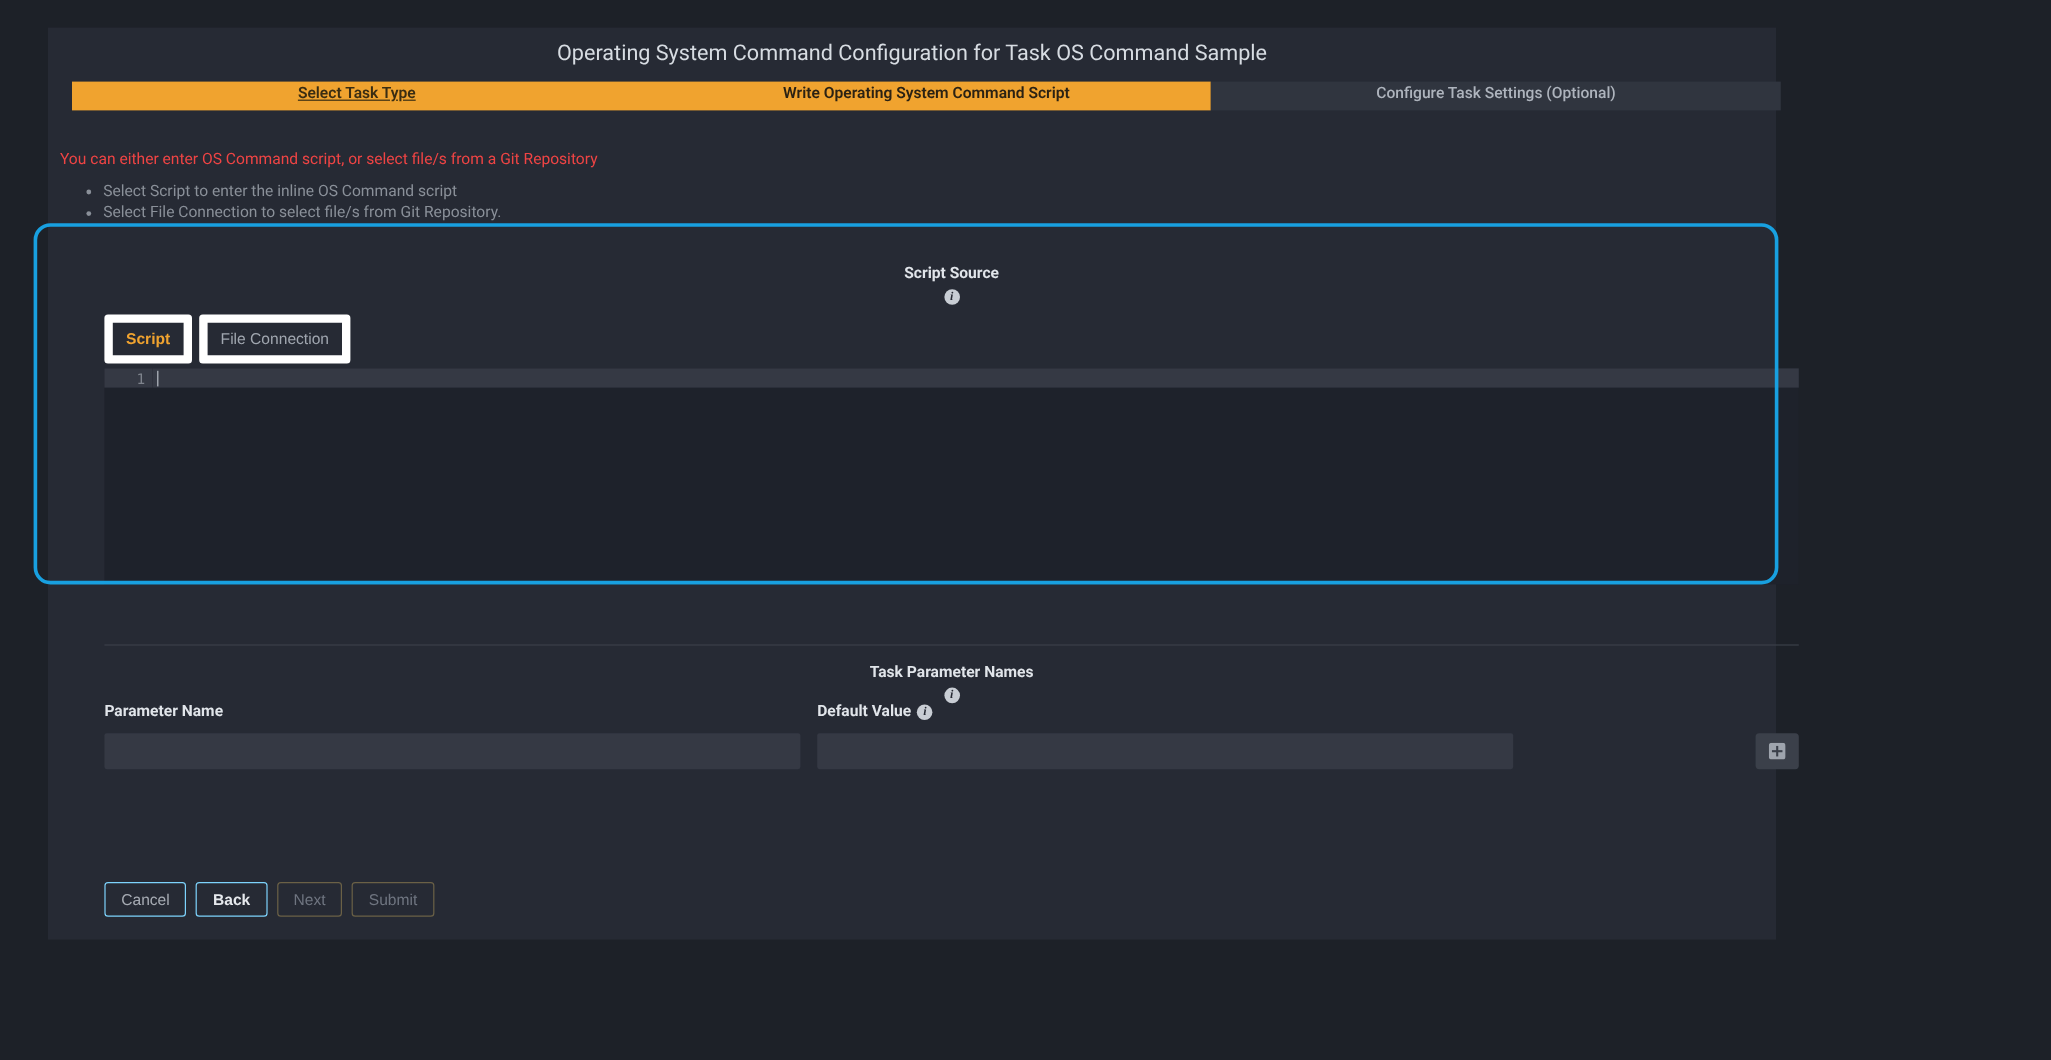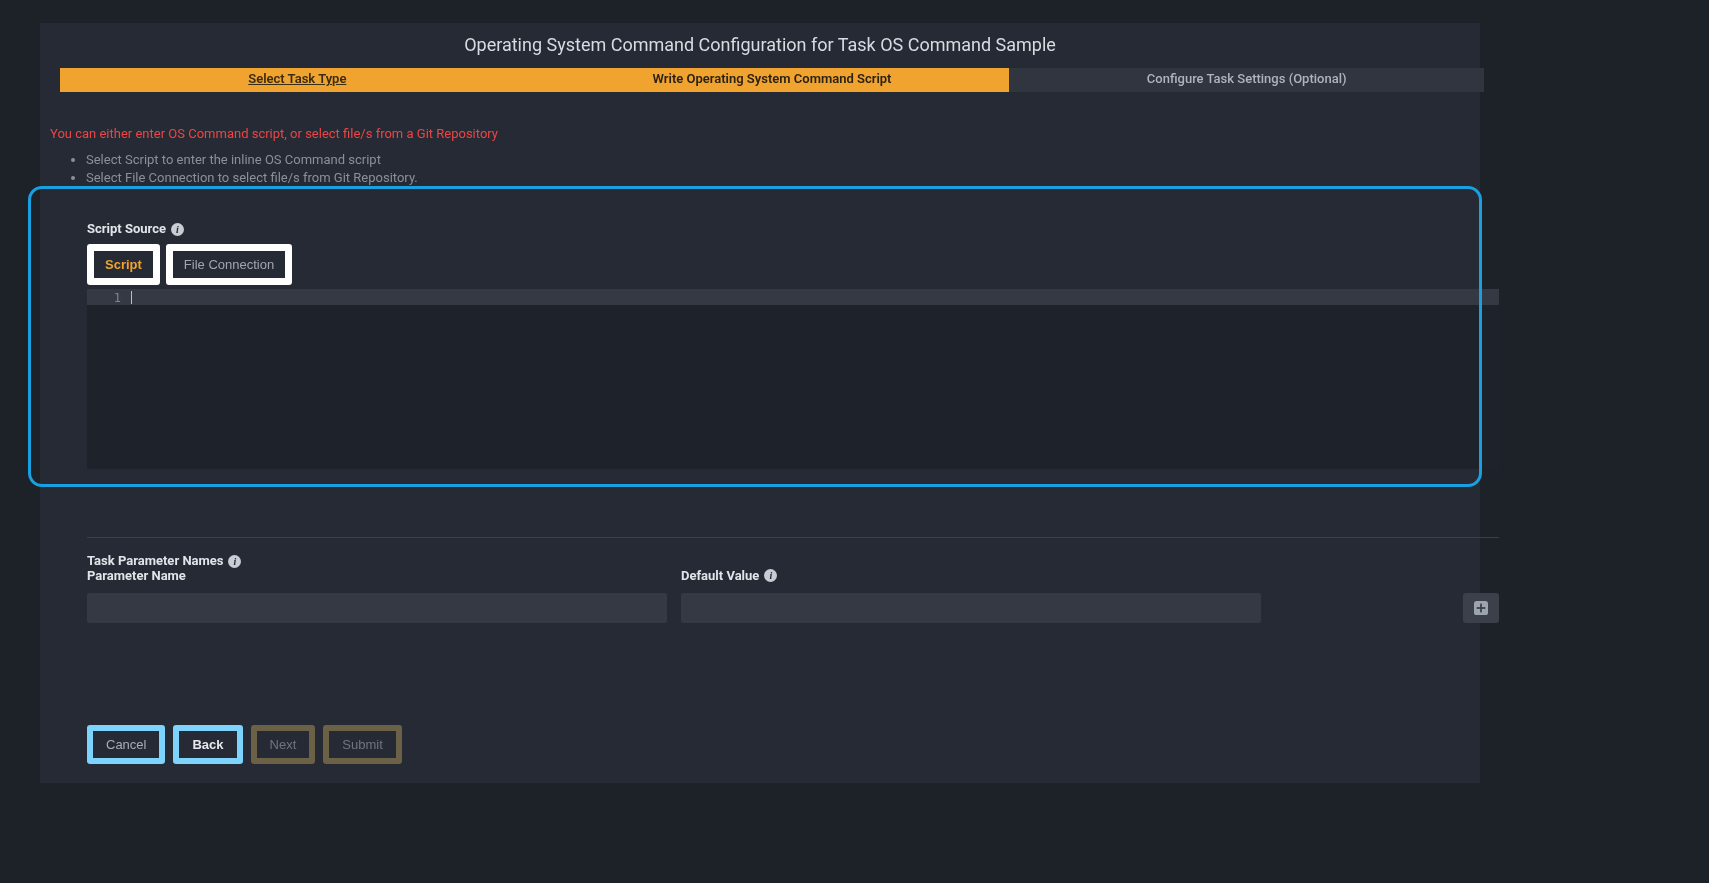--- a/index.html
+++ b/index.html
@@ -86,22 +86,23 @@
     position: absolute;
     left: 47px;
     top: 198px;
     width: 1412px;
   }
   .section-label {
     font-size: 13px;
     font-weight: 700;
     color: #e1e5ea;
     display: flex;
-    align-items: flex-end;
+    align-items: center;
     gap: 5px;
+    flex-direction: column;
   }
   .info-icon {
     display: inline-flex;
     width: 13px;
     height: 13px;
     border-radius: 50%;
     background: #c8cdd4;
     color: #262a34;
     font-size: 10px;
     font-weight: 700;
@@ -230,21 +231,21 @@
   .plus-svg { width: 14px; height: 14px; }
 
   .footer-buttons {
     position: absolute;
     left: 47px;
     bottom: 19px;
     display: flex;
     gap: 8px;
   }
   .ft-btn {
-    border: 6px solid #7dd3fc;
+    border: 1px solid #7dd3fc;
     background: transparent;
     color: #a7acb4;
     font-size: 13px;
     padding: 6px 13px;
     border-radius: 3px;
     cursor: pointer;
   }
   .ft-btn.primary {
     color: #e6e9ed;
     font-weight: 600;

